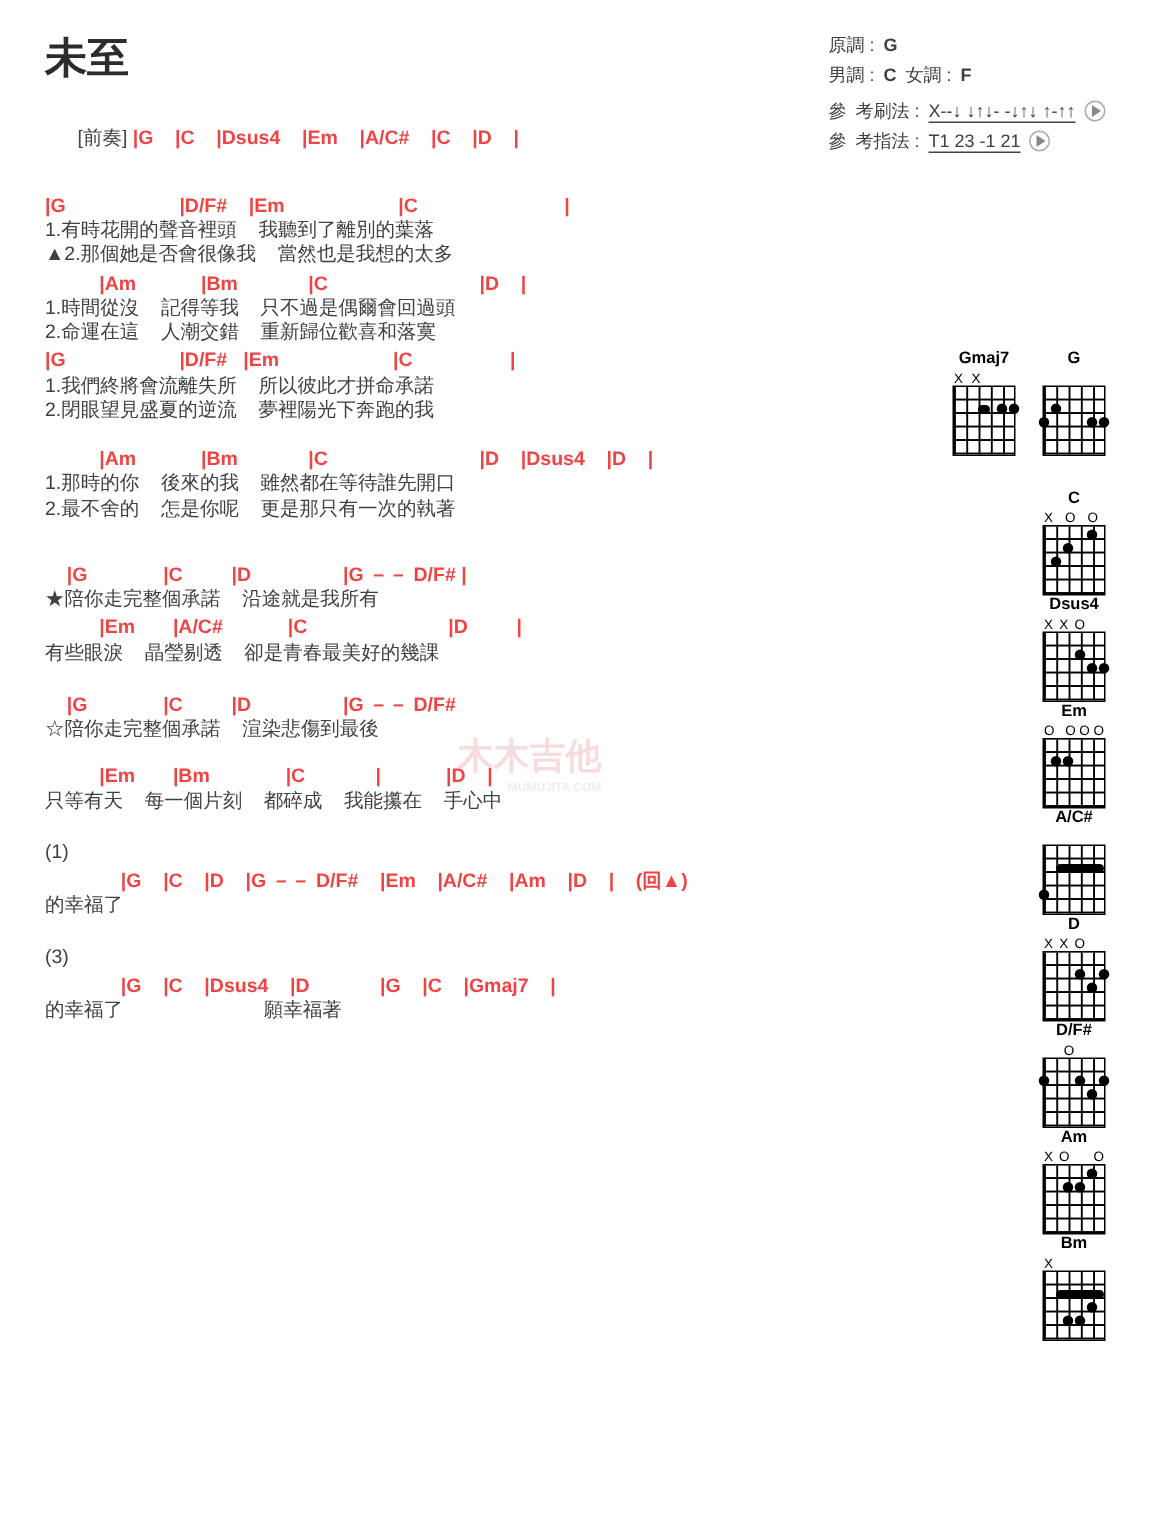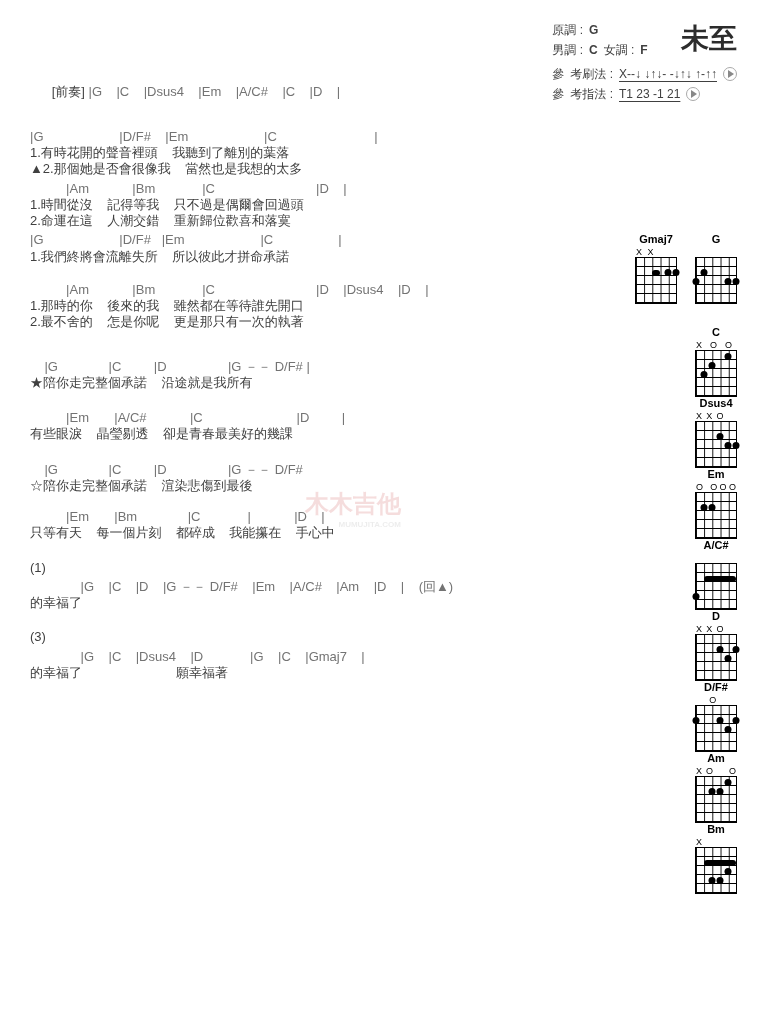--- a/index.html
+++ b/index.html
@@ -1,29 +1,29 @@
 <!DOCTYPE html>
 <html><head>
 <meta charset="utf-8">
 <style>
   *{box-sizing:border-box}
   body{margin:0;width:767px;height:1009px;background:#fff;font-family:"Microsoft JhengHei","Microsoft YaHei",Arial,sans-serif;position:relative;color:#3a3a3a;font-size:13px}
   .header{padding:20px 30px 0 30px;position:relative}
-  .title{text-align:right;font-size:28px;font-weight:bold;color:#2c2c2c}
+  .title{text-align:left;font-size:28px;font-weight:bold;color:#2c2c2c}
   .meta-left{position:absolute;left:30px;top:48px;font-size:12px;color:#555;line-height:18px}
   .meta-right{position:absolute;right:30px;top:20px;font-size:12px;color:#404040;line-height:20px}
   .meta-right .row{display:flex;align-items:center;gap:6px}
   .meta-right .pat{text-decoration:underline;text-underline-offset:3px}
   .play-icon{display:inline-block;width:14px;height:14px;border:1px solid #aaa;border-radius:50%;position:relative;vertical-align:middle}
   .play-icon::after{content:"";position:absolute;left:4px;top:2px;border-left:6px solid #888;border-top:4px solid transparent;border-bottom:4px solid transparent}
   .main{padding:10px 30px 0 30px;position:relative}
   .sheet{width:580px;font-size:13px;line-height:1.25}
   .block{margin-bottom:12px}
   .cline{white-space:pre;color:#444}
-  .cline .c{color:#737373;font-weight:400}
+  .cline .c{color:#ef4444;font-weight:700}
   .lline{white-space:pre;color:#404040}
   .watermark{position:absolute;left:305px;top:430px;font-size:24px;font-weight:bold;opacity:.15;color:#c02020;pointer-events:none}
   .watermark sub{display:block;font-size:8px;color:#888;text-align:right}
   .diagrams{position:absolute;right:30px;top:175px;display:flex;flex-direction:column;gap:22px}
   .diag-row{display:flex;gap:18px;justify-content:flex-end}
   .chord{display:flex;flex-direction:column;align-items:center;font-size:11px;font-weight:bold;color:#000}
   .chord .lbl{height:14px}
   .grid{width:42px}
   .grid .top{height:10px;display:flex;justify-content:space-between;padding:0 1px}
   .grid .top span{font-size:9px;font-weight:normal;color:#000}
@@ -60,29 +60,30 @@
 
     <div class="block">
       <div class="cline"><span class="c">|G                     |D/F#    |Em                     |C                           |</span></div>
       <div class="lline">1.有時花開的聲音裡頭    我聽到了離別的葉落</div>
       <div class="lline">▲2.那個她是否會很像我    當然也是我想的太多</div>
       <div class="cline" style="margin-top:3px"><span class="c">          |Am            |Bm             |C                            |D    |</span></div>
       <div class="lline">1.時間從沒    記得等我    只不過是偶爾會回過頭</div>
       <div class="lline">2.命運在這    人潮交錯    重新歸位歡喜和落寞</div>
       <div class="cline" style="margin-top:3px"><span class="c">|G                     |D/F#   |Em                     |C                  |</span></div>
       <div class="lline">1.我們終將會流離失所    所以彼此才拼命承諾</div>
+      <div class="lline">2.閉眼望見盛夏的逆流    夢裡陽光下奔跑的我</div>
       <div class="cline" style="margin-top:17px"><span class="c">          |Am            |Bm             |C                            |D    |Dsus4    |D    |</span></div>
       <div class="lline">1.那時的你    後來的我    雖然都在等待誰先開口</div>
       <div class="lline">2.最不舍的    怎是你呢    更是那只有一次的執著</div>
     </div>
 
     <div class="block" style="margin-top:28px">
       <div class="cline"><span class="c">    |G              |C         |D                 |G －－ D/F# |</span></div>
       <div class="lline">★陪你走完整個承諾    沿途就是我所有</div>
-      <div class="cline" style="margin-top:19px"><span class="c">          |Em       |A/C#            |C                          |D         |</span></div>
+      <div class="cline" style="margin-top:3px"><span class="c">          |Em       |A/C#            |C                          |D         |</span></div>
       <div class="lline">有些眼淚    晶瑩剔透    卻是青春最美好的幾課</div>
       <div class="cline" style="margin-top:19px"><span class="c">    |G              |C         |D                 |G －－ D/F#</span></div>
       <div class="lline">☆陪你走完整個承諾    渲染悲傷到最後</div>
       <div class="cline" style="margin-top:15px"><span class="c">          |Em       |Bm              |C             |            |D    |</span></div>
       <div class="lline">只等有天    每一個片刻    都碎成    我能攥在    手心中</div>
     </div>
 
     <div class="block" style="margin-top:18px">
       <div class="lline">(1)</div>
       <div class="cline" style="margin-top:3px"><span class="c">              |G    |C    |D    |G －－ D/F#    |Em    |A/C#    |Am    |D    |    (回▲)</span></div>

